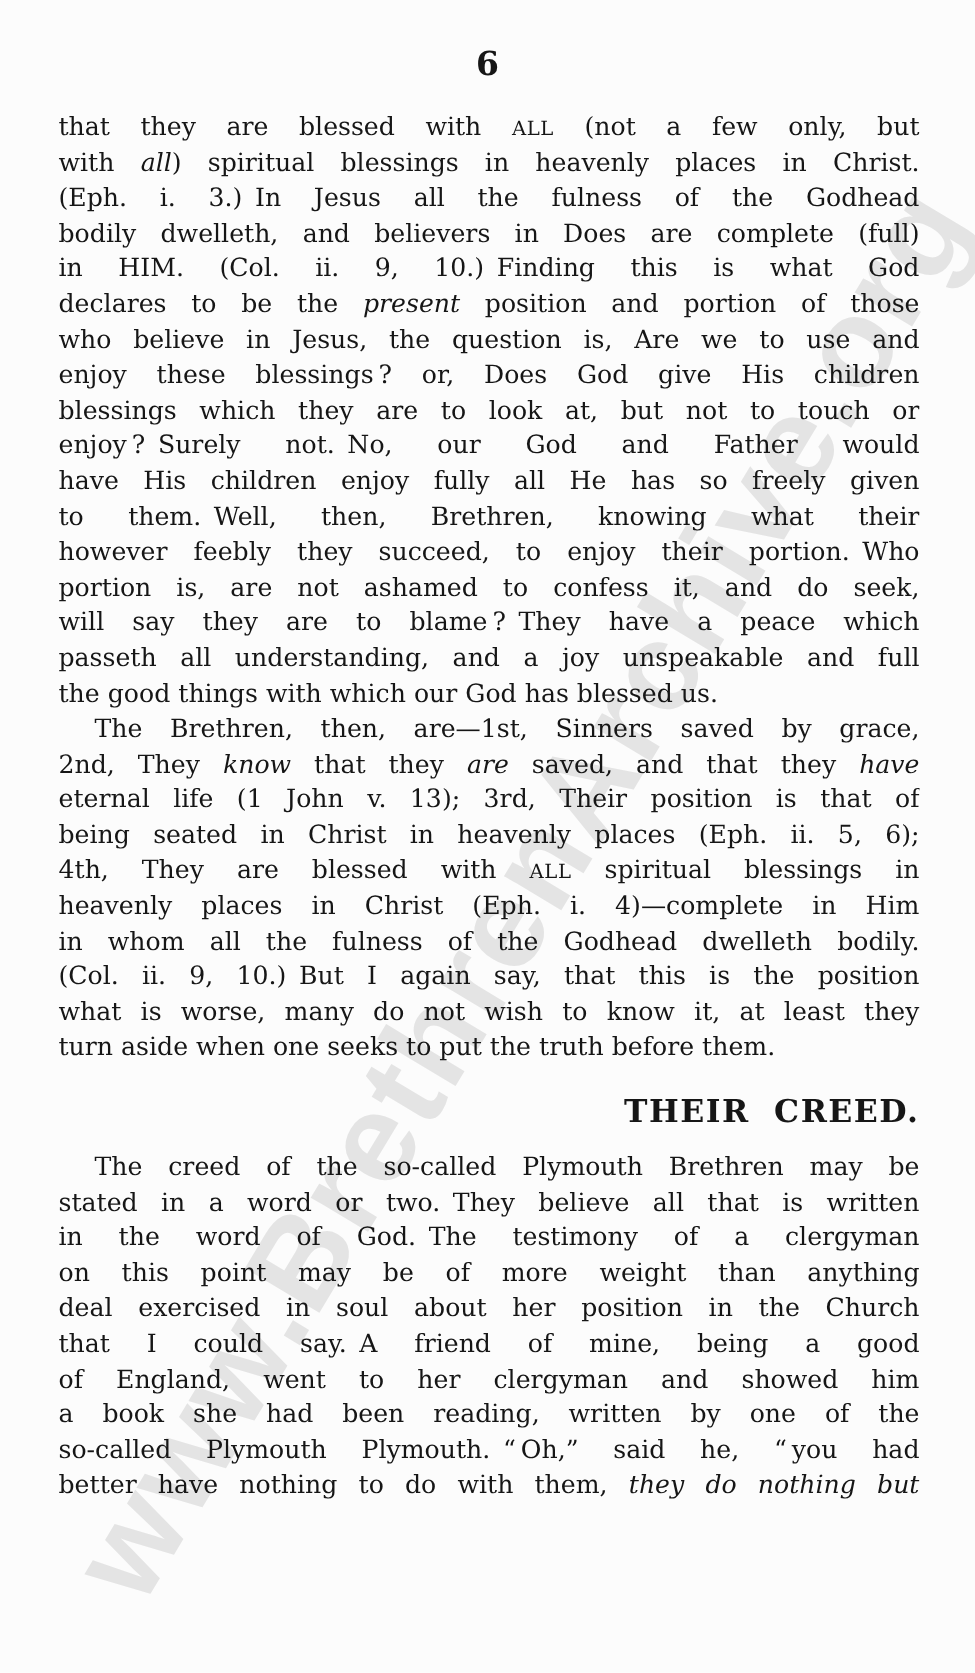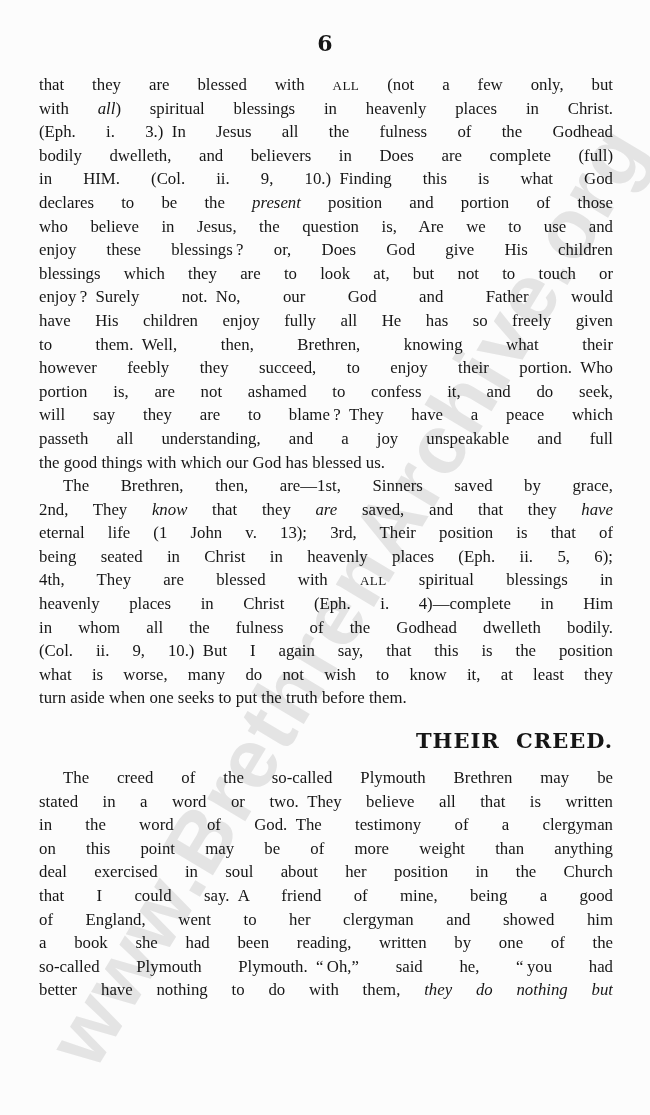--- a/index.html
+++ b/index.html
@@ -39,21 +39,21 @@
   }
   .body-text {
     position: absolute;
     left: 39px; top: 73px;
     width: 574px;
     font-size: 16.8px;
     line-height: 23.6px;
     color: var(--ink, #161616);
     z-index: 2;
   }
-  .paragraph { margin: 0; font-family: Liberation Serif, serif; }
+  .paragraph { margin: 0; }
   .line {
     text-align: justify;
     text-align-last: justify;
     height: 23.6px;
     overflow: hidden;
   }
   .line.no-just { text-align-last: left; }
   .line.indent { text-indent: 24px; }
   .i { font-style: italic; }
   .sc { font-size: 0.78em; letter-spacing: 0.4px; }

